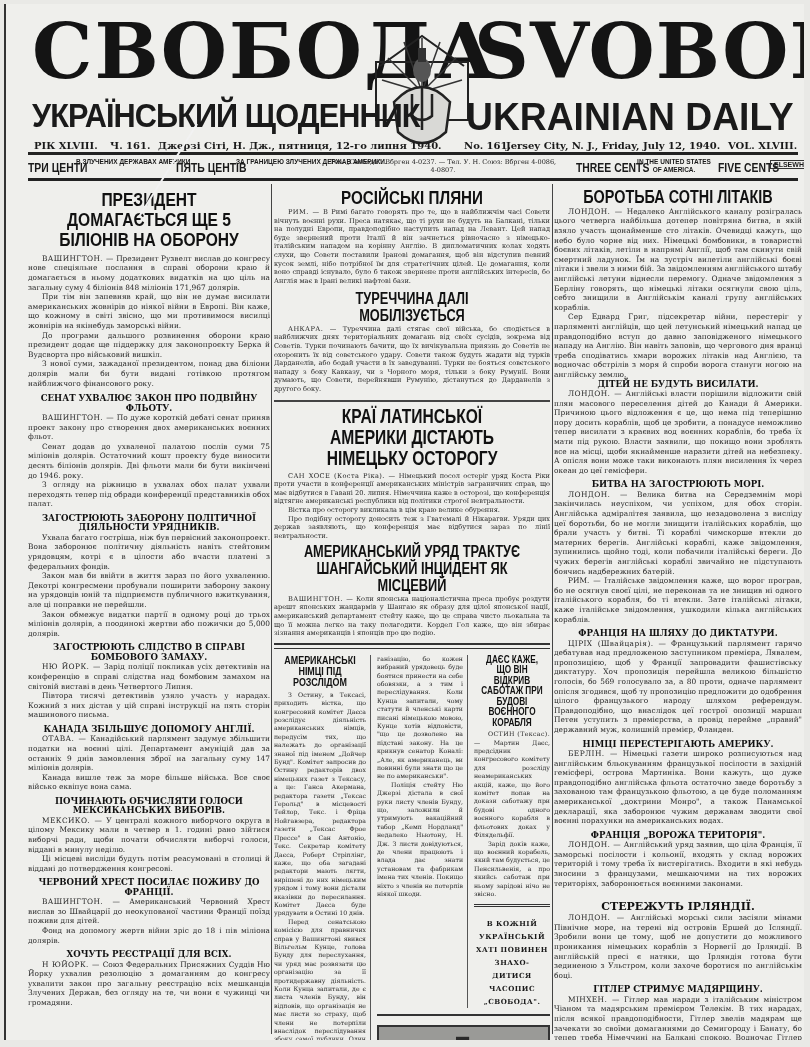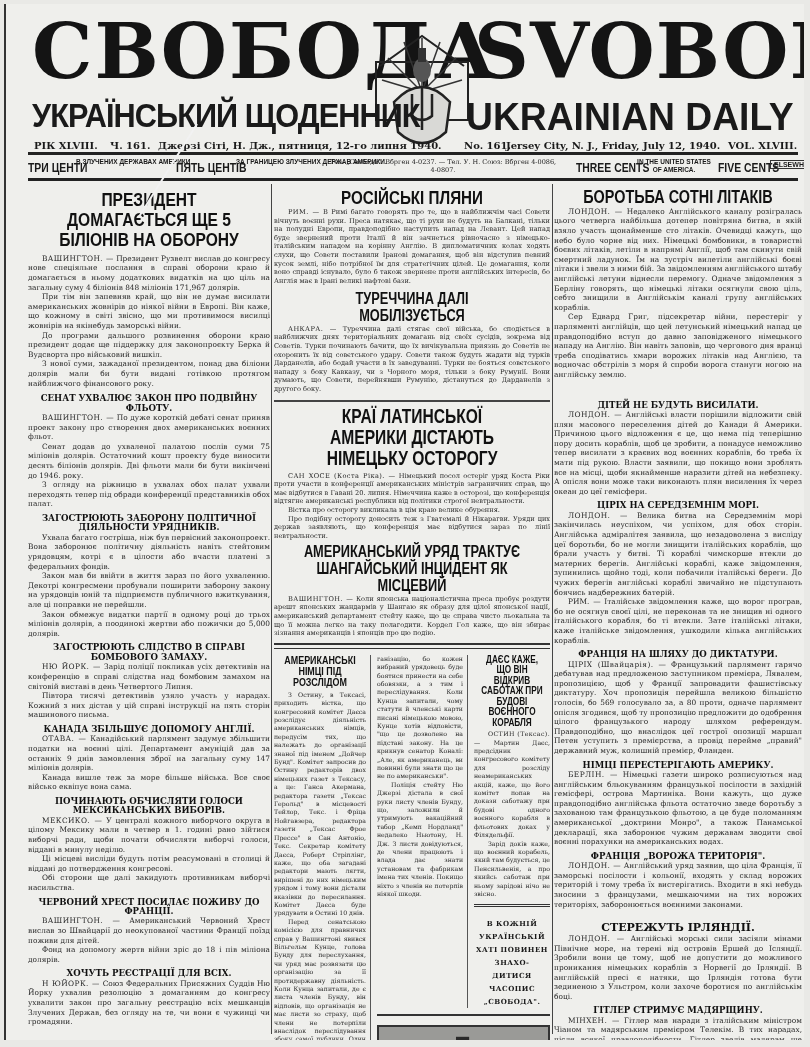--- a/index.html
+++ b/index.html
@@ -180,21 +180,20 @@
     <div class="hl-serif" style="font-size:8.6px; margin-top:5px;">КАНАДА ЗБІЛЬШУЄ ДОПОМОГУ АНГЛІЇ.</div>
     <div class="body">
       <p><span class="dl">ОТАВА. —</span> <span>Канадійський парлямент задумує збільшити податки на воєнні цілі. Департамент амуніцій дав за останніх 9 днів замовлення зброї на загальну суму 147 міліонів долярів.</span></p>
       <p>Канада вишле теж за море більше війська. Все своє військо еквіпує вона сама.</p>
     </div>
 
     <div class="hl-serif" style="font-size:8.6px; margin-top:5px;">ПОЧИНАЮТЬ ОБЧИСЛЯТИ ГОЛОСИ МЕКСИКАНСЬКИХ ВИБОРІВ.</div>
     <div class="body">
       <p><span class="dl">МЕКСИКО. —</span> <span>У централі кожного виборчого округа в цілому Мексику мали в четвер в 1. годині рано зійтися виборчі ради, щоби почати обчисляти виборчі голоси, віддані в минулу неділю.</span></p>
       <p>Ці місцеві висліди будуть потім реасумовані в столиці й віддані до потвердження конгресові.</p>
-      <p>Обі сторони ще далі закидують противникам виборчі насильства.</p>
     </div>
 
     <div class="hl-serif" style="font-size:8.6px; margin-top:5px;">ЧЕРВОНИЙ ХРЕСТ ПОСИЛАЄ ПОЖИВУ ДО ФРАНЦІЇ.</div>
     <div class="body">
       <p><span class="dl">ВАШИНГТОН. —</span> <span>Американський Червоний Хрест вислав зо Швайцарії до неокупованої частини Франції поїзд поживи для дітей.</span></p>
       <p>Фонд на допомогу жертв війни зріс до 18 і пів міліона долярів.</p>
     </div>
 
     <div class="hl-serif" style="font-size:8.6px; margin-top:5px;">ХОЧУТЬ РЕЄСТРАЦІЇ ДЛЯ ВСІХ.</div>
     <div class="body">
@@ -285,26 +284,26 @@
     </div>
   </div>
 
   <div class="col col-right">
     <div class="hl-cond" style="font-size:18px; margin-top:8px; transform:scaleX(0.8);">БОРОТЬБА СОТНІ ЛІТАКІВ</div>
     <div class="body">
       <p><span class="dl">ЛОНДОН. —</span> <span>Недалеко Англійського каналу розігралась цього четверга найбільша дотепер повітряна битва, в якій взяло участь щонайменше сто літаків. Очевидці кажуть, що небо було чорне від них. Німецькі бомбовики, в товаристві боєвих літаків, летіли в напрямі Англії, щоб там скинути свій смертний ладунок. Їм на зустріч вилетіли англійські боєві літаки і звели з ними бій. За звідомленням англійського штабу англійські летуни віднесли перемогу. Одначе звідомлення з Берліну говорять, що німецькі літаки осягнули свою ціль, себто знищили в Англійськім каналі групу англійських кораблів.</span></p>
       <p>Сер Едвард Григ, підсекретар війни, перестеріг у парляменті англійців, що цей летунський німецький напад це правдоподібно вступ до давно заповідженого німецького нападу на Англію. Він навіть заповів, що чергового дня вранці треба сподіватись хмари ворожих літаків над Англією, та водночас обстрілів з моря й спроби ворога стануги ногою на англійську землю.</p>
     </div>
 
-    <div class="hl-serif" style="font-size:8.6px; margin-top:21px;">ДІТЕЙ НЕ БУДУТЬ ВИСИЛАТИ.</div>
+    <div class="hl-serif" style="font-size:8.6px; margin-top:0;">ДІТЕЙ НЕ БУДУТЬ ВИСИЛАТИ.</div>
     <div class="body">
       <p><span class="dl">ЛОНДОН. —</span> <span>Англійські власти порішили відложити свій плян масового переселення дітей до Канади й Америки. Причиною цього відложення є це, що нема під теперішню пору досить кораблів, щоб це зробити, а понадусе неможливо тепер висилати з краєвих вод воєнних кораблів, бо треба їх мати під рукою. Власти заявили, що покищо вони зроблять все на місці, щоби якнайменше наразити дітей на небезпеку. А опісля вони може таки виконають плян висилення їх через океан до цеї гемісфери.</span></p>
     </div>
 
-    <div class="hl-serif" style="font-size:8.6px; margin-top:5px;">ЦІРІХ НА СЕРЕДЗЕМНІМ МОРІ.</div>
+    <div class="hl-serif" style="font-size:8.6px; margin-top:5px;">БИТВА НА ЗАГОСТРЮЮТЬ МОРІ.</div>
     <div class="body">
       <p><span class="dl">ЛОНДОН. —</span> <span>Велика битва на Середземнім морі закінчилась неуспіхом, чи успіхом, для обох сторін. Англійська адміралітея заявила, що незадоволена з висліду цеї боротьби, бо не могли знищити італійських кораблів, що брали участь у битві. Ті кораблі чимскорше втекли до матерних берегів. Англійські кораблі, каже звідомлення, зупинились щойно тоді, коли побачили італійські береги. До чужих берегів англійські кораблі звичайно не підступають боячись надбережних батерій.</span></p>
       <p>РИМ. — Італійське звідомлення каже, що ворог програв, бо не осягнув своєї цілі, не переконав та не знищив ні одного італійського корабля, бо ті втекли. Зате італійські літаки, каже італійське звідомлення, ушкодили кілька англійських кораблів.</p>
     </div>
 
     <div class="hl-serif" style="font-size:8.6px; margin-top:5px;">ФРАНЦІЯ НА ШЛЯХУ ДО ДИКТАТУРИ.</div>
     <div class="body">
       <p><span class="dl">ЦІРІХ (Швайцарія). —</span> <span>Французький парлямент гарячо дебатував над предложеною заступником премієра, Лявалем, пропозицією, щоб у Франції запровадити фашистівську диктатуру. Хоч пропозиція перейшла великою більшістю голосів, бо 569 голосувало за, а 80 проти, одначе парлямент опісля згодився, щоб ту пропозицію предложити до одобрення цілого французького народу шляхом референдум. Правдоподібно, що внаслідок цеї гострої опозиції маршал Петен уступить з премієрства, а провід перейме „правий" державний муж, колишній премієр, Фланден.</span></p>
     </div>
 

